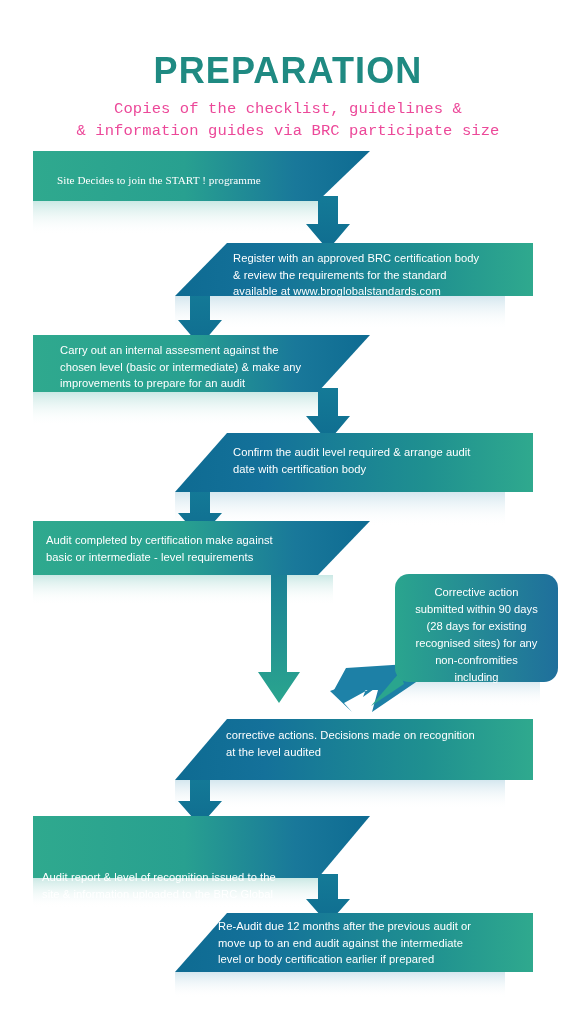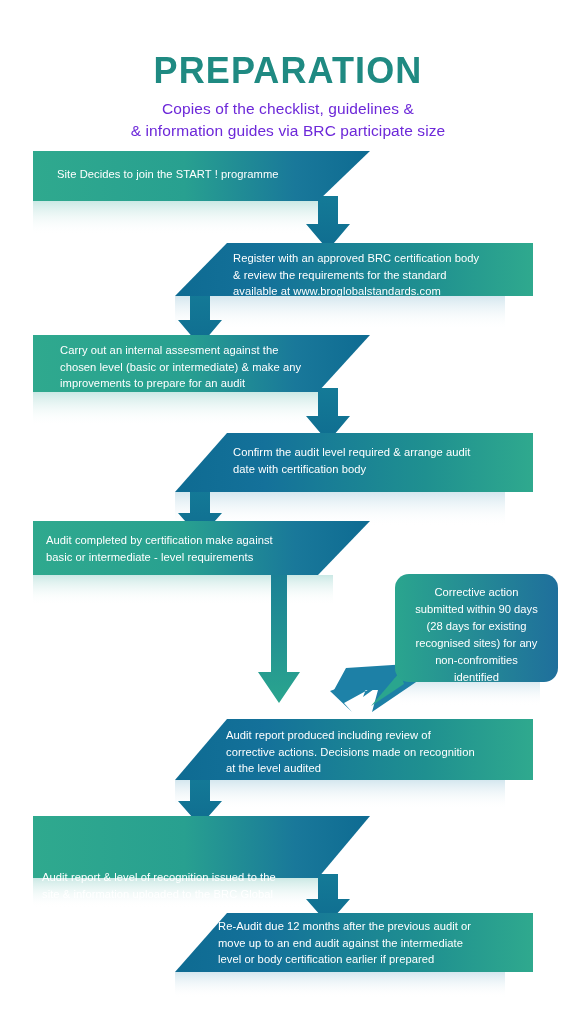--- a/index.html
+++ b/index.html
@@ -10,22 +10,22 @@
   }
   #stage{position:absolute;left:0;top:0;width:576px;height:1024px;}
 
   
   .header{position:absolute;left:0;top:52px;width:576px;text-align:center;}
   .title{
     font-size:36px;font-weight:700;letter-spacing:1.1px;
     color:#1f8a82;line-height:1.05;margin:0 0 8px 0;
   }
   .sub{
-    font-size:15.5px;color:#6d28d9;line-height:1.45;font-weight:400;
-    margin:0;letter-spacing:.1px;
+    font-size:15.5px;color:#ec4899;line-height:1.45;font-weight:400;
+    margin:0;letter-spacing:.1px;font-family:Liberation Mono, monospace;
   }
   .sub span{display:block;}
 
   
   svg#flow{position:absolute;left:0;top:0;width:576px;height:1024px;}
 
   .boxtext{
     position:absolute;color:#ffffff;font-size:11.2px;line-height:1.48;
     font-weight:500;letter-spacing:.05px;
   }
@@ -139,21 +139,21 @@
 
     <path d="M227,913 L533,913 L533,972 L175,972 Z" fill="url(#gR)"></path>
 
     <g>
       <path d="M395,678 L378,700 L398,681 Z" fill="#2aa58e"></path>
       <path d="M400,672 L371,706 L404,684 Z" fill="#2aa58e"></path>
       <rect x="395" y="574" width="163" height="108" rx="14" ry="14" fill="url(#gBub)"></rect>
     </g>
   </svg>
 
-  <div class="boxtext t-left" style="left:57px;top:166px;width:300px;">
+  <div class="boxtext t-left" style="left:57px;top:172px;width:300px;font-family:Liberation Serif, serif;">
       <div>Site Decides to join the START ! programme</div>
     </div>
   <div class="boxtext t-center" style="left:233px;top:250px;width:295px;">
       <div>Register with an approved BRC certification body</div>
       <div>&amp; review the requirements for the standard</div>
       <div>available at www.broglobalstandards.com</div>
     </div>
   <div class="boxtext t-center" style="left:60px;top:342px;width:270px;">
       <div>Carry out an internal assesment against the</div>
       <div>chosen level (basic or intermediate) &amp; make any</div>
@@ -161,37 +161,36 @@
     </div>
   <div class="boxtext t-center" style="left:233px;top:444px;width:295px;">
       <div>Confirm the audit level required &amp; arrange audit</div>
       <div>date with certification body</div>
     </div>
   <div class="boxtext t-center" style="left:46px;top:532px;width:270px;">
       <div>Audit completed by certification make against</div>
       <div>basic or intermediate - level requirements</div>
     </div>
   <div class="boxtext t-center" style="left:226px;top:727px;width:302px;">
-      <div>Audit report produced including review of</div>
       <div>corrective actions. Decisions made on recognition</div>
       <div>at the level audited</div>
     </div>
   <div class="boxtext t-center" style="left:42px;top:869px;width:278px;">
       <div>Audit report &amp; level of recognition issued to the</div>
       <div>site &amp; information uploaded to the BRC Global</div>
       <div>Standards Directory</div>
     </div>
   <div class="boxtext t-center" style="left:218px;top:918px;width:310px;">
       <div>Re-Audit due 12 months after the previous audit or</div>
       <div>move up to an end audit against the intermediate</div>
       <div>level or body certification earlier if prepared</div>
     </div>
 
   <div class="bubbletext" style="left:398px;top:584px;width:157px;">
       <div>Corrective action</div>
       <div>submitted within 90 days</div>
       <div>(28 days for existing</div>
       <div>recognised sites) for any</div>
       <div>non-confromities</div>
-      <div>identified</div>
+      <div>including</div>
     </div>
 
 </div>
 
 </body></html>

